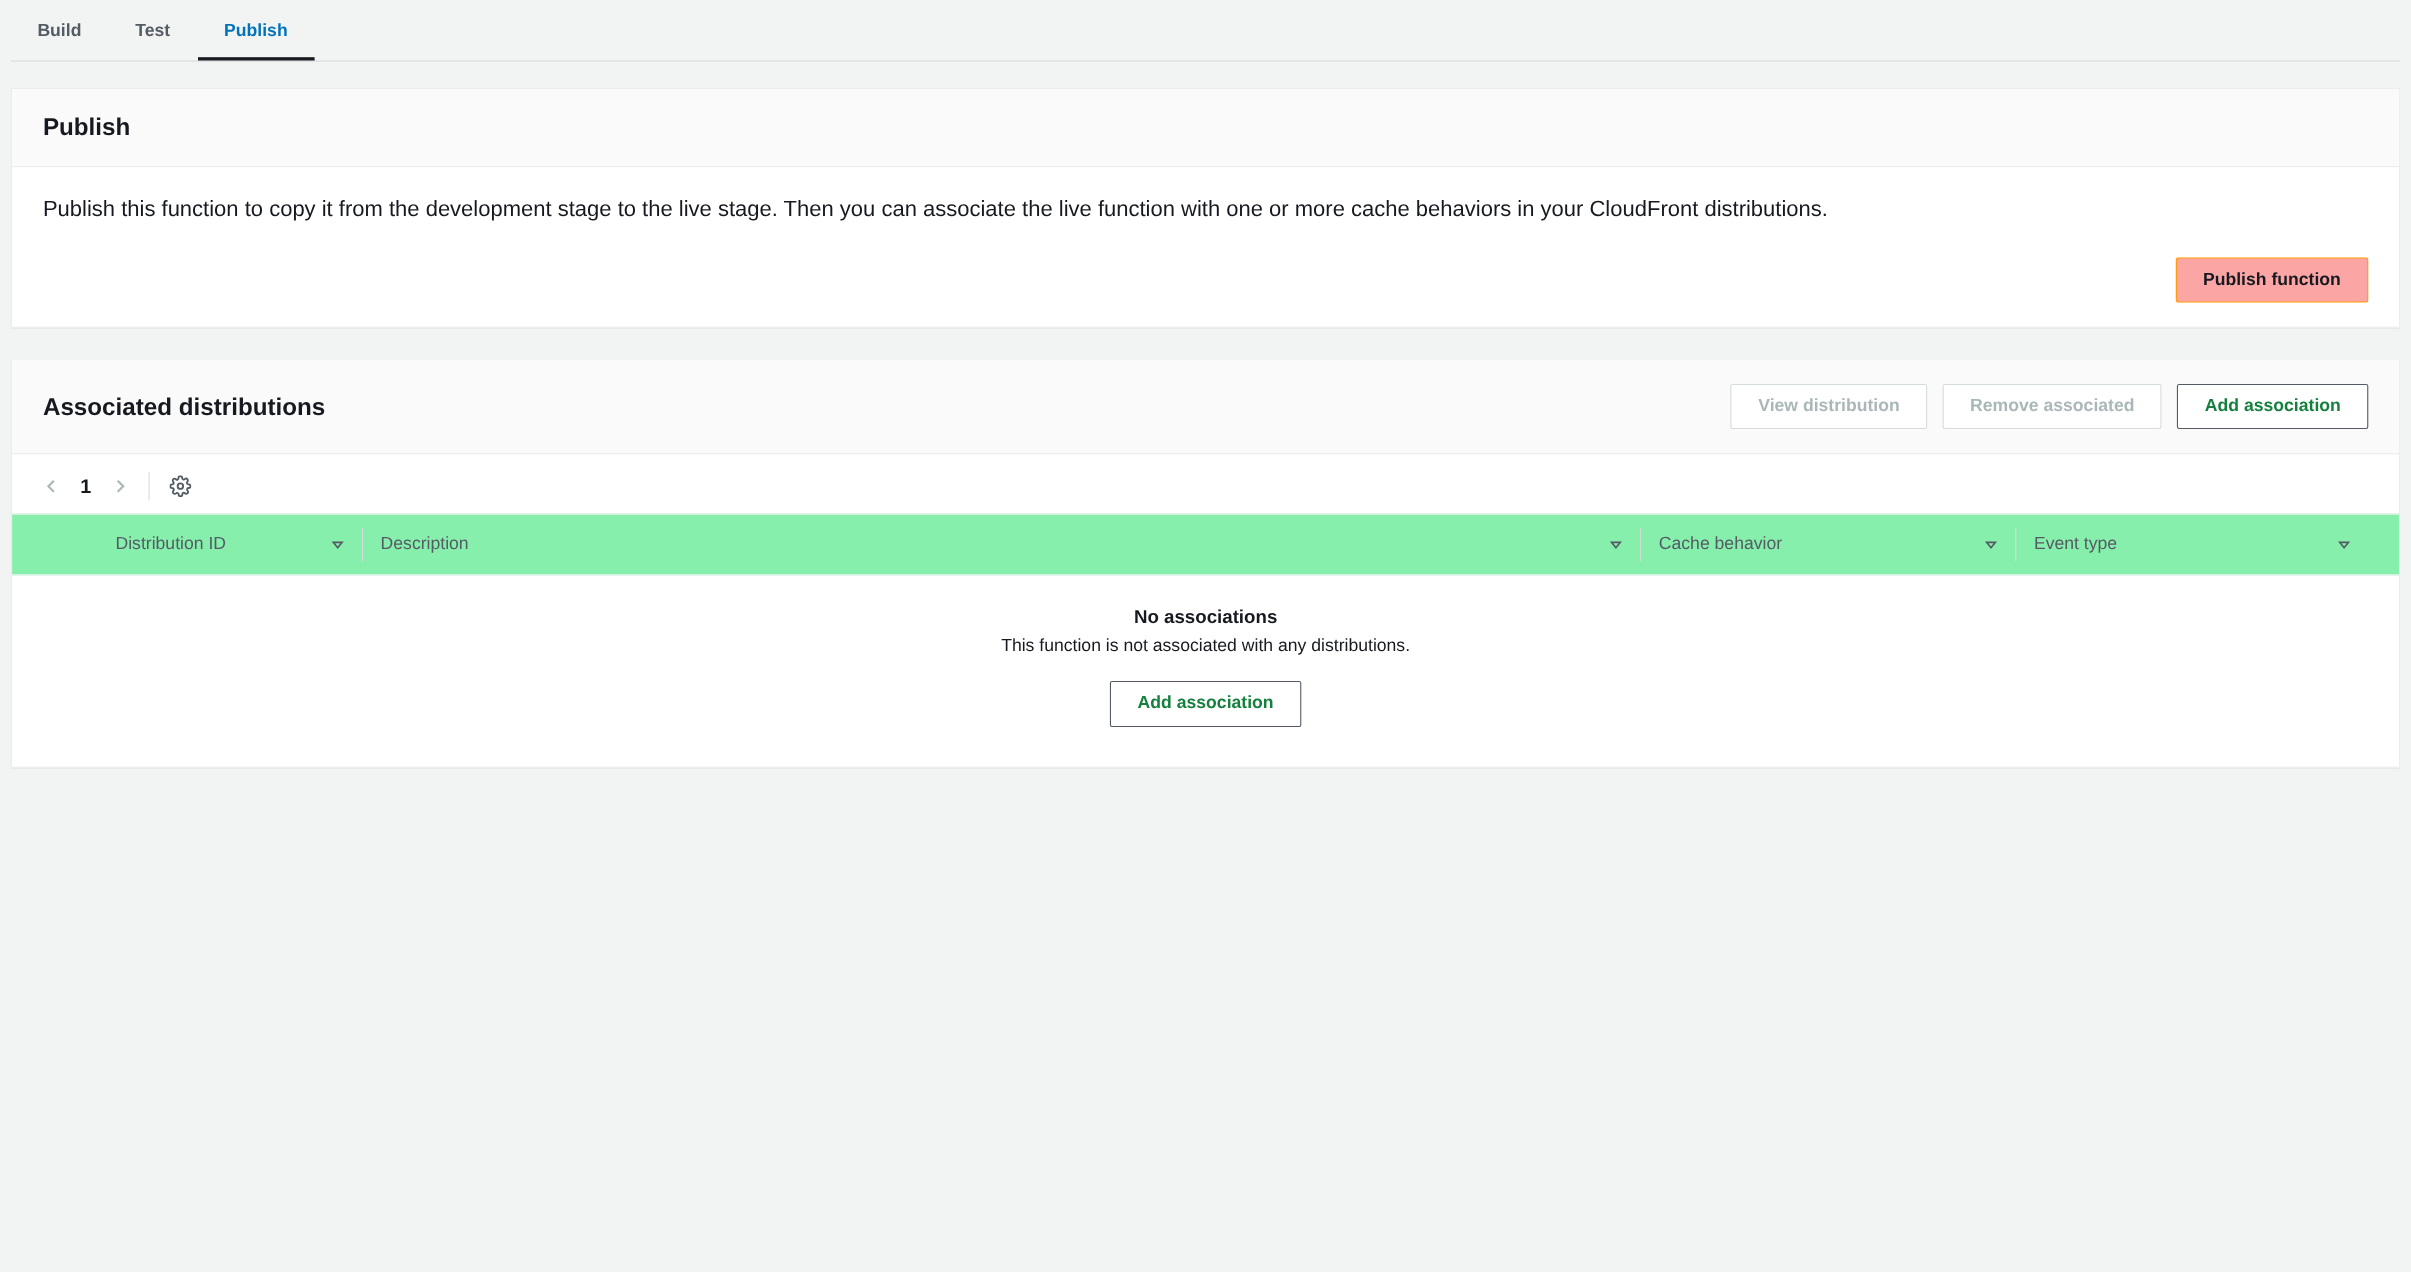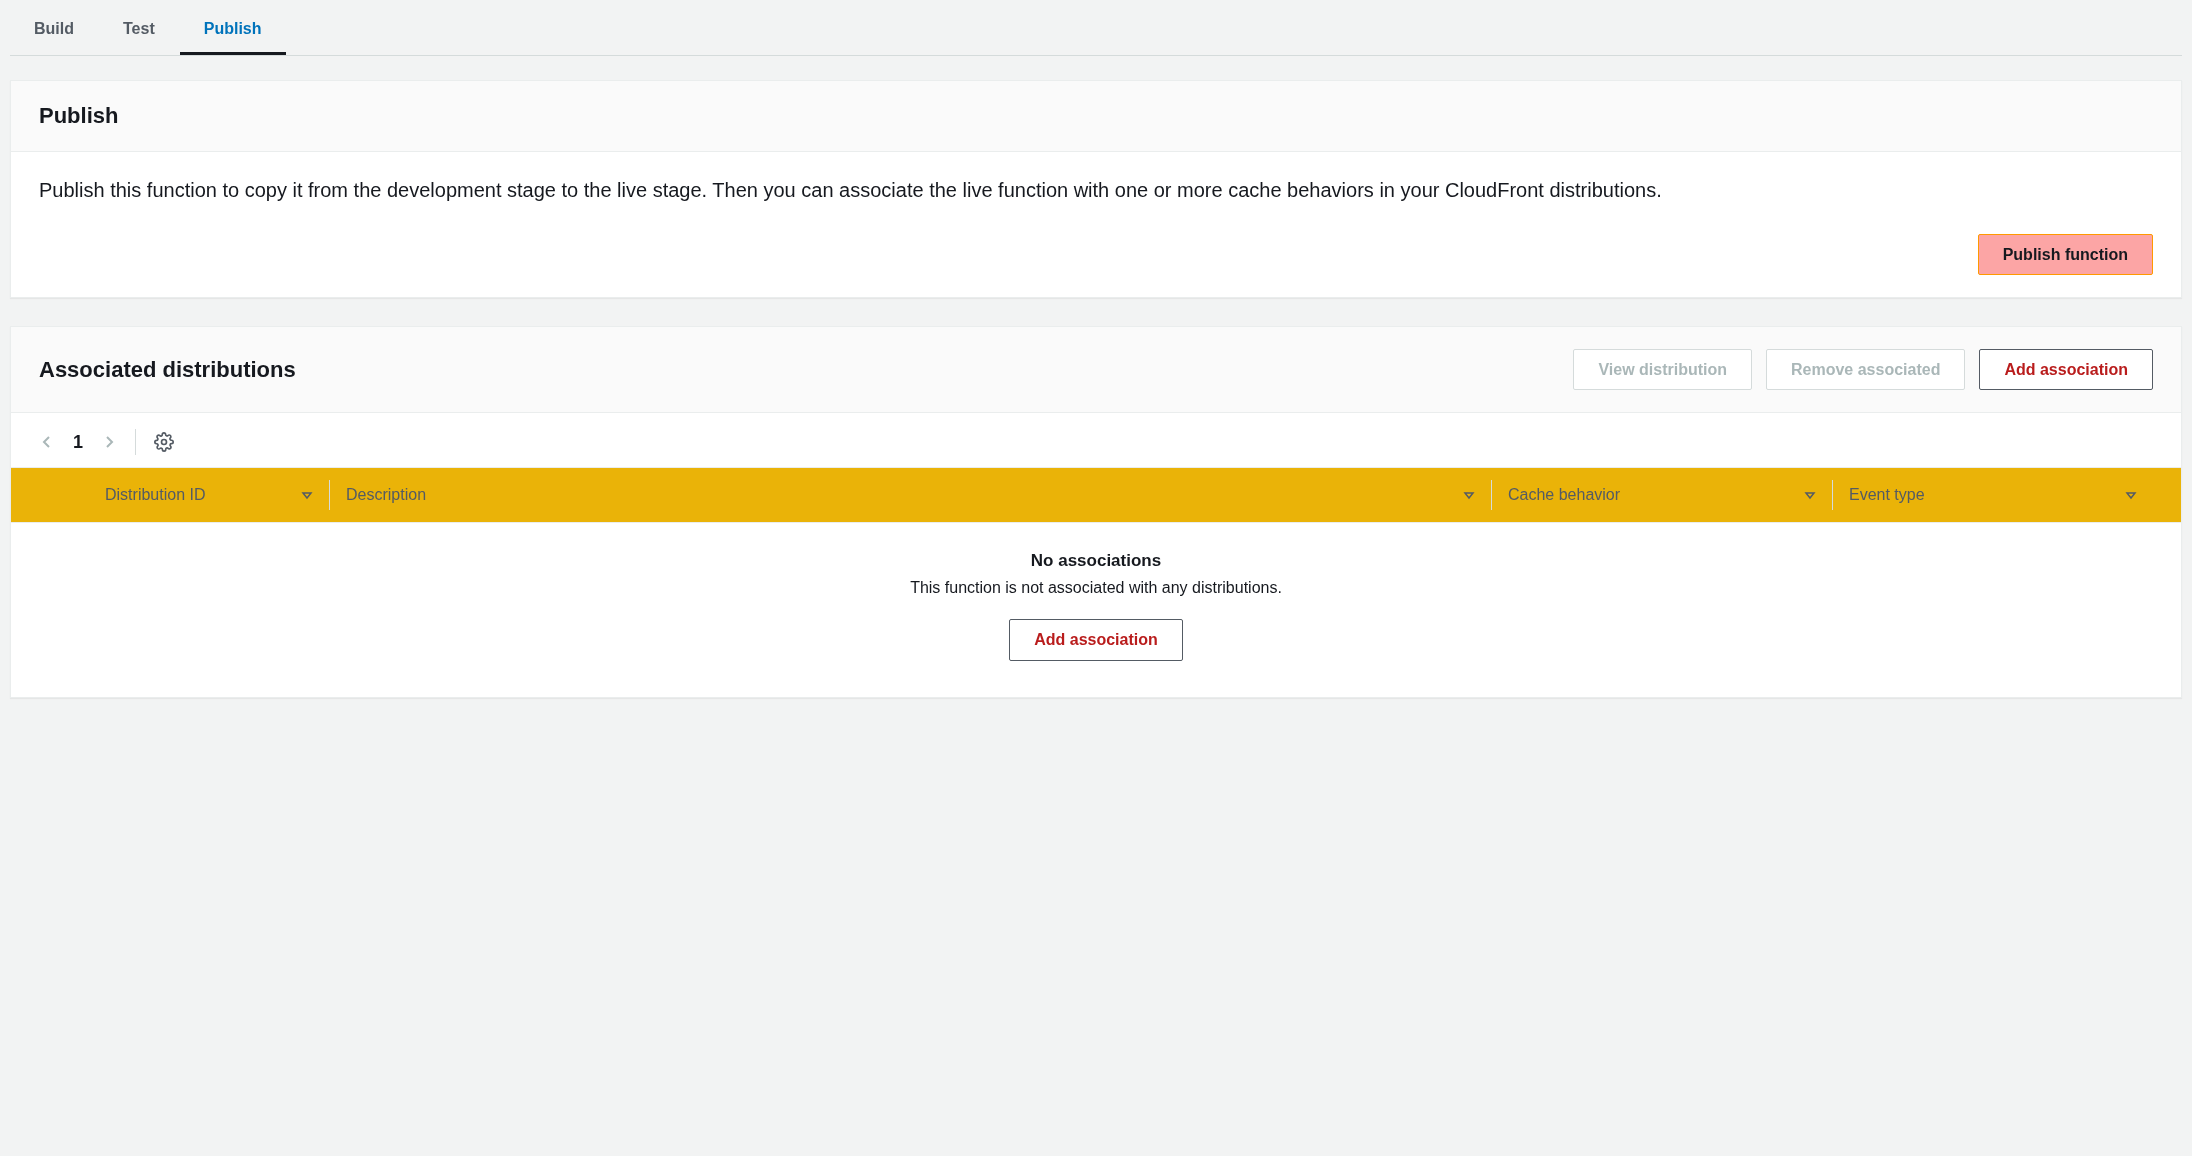--- a/index.html
+++ b/index.html
@@ -85,21 +85,21 @@
     display: inline-flex;
     align-items: center;
     justify-content: center;
     font-weight: 700;
     font-size: 16px;
     padding: 10px 24px;
     border-radius: 2px;
     cursor: pointer;
     border: 1px solid #545b64;
     background: #ffffff;
-    color: #b91c1c;
+    color: #15803d;
     line-height: 1.2;
   }
   .btn-primary {
     background: #fca5a5;
     border-color: #ff9900;
     color: #16191f;
   }
   .btn-disabled {
     color: #aab7b8;
     border-color: #d5dbdb;
@@ -162,21 +162,21 @@
   }
   .pager-sep {
     width: 1px; height: 26px; background: #d5dbdb;
   }
 
   
   .table-header-row {
     display: flex;
     border-top: 1px solid #eaeded;
     border-bottom: 1px solid #eaeded;
-    background: #eab308;
+    background: #86efac;
     padding: 0 28px;
   }
   .th {
     display: flex;
     align-items: center;
     padding: 18px 16px;
     font-size: 16px;
     font-weight: 400;
     color: #545b64;
     position: relative;

